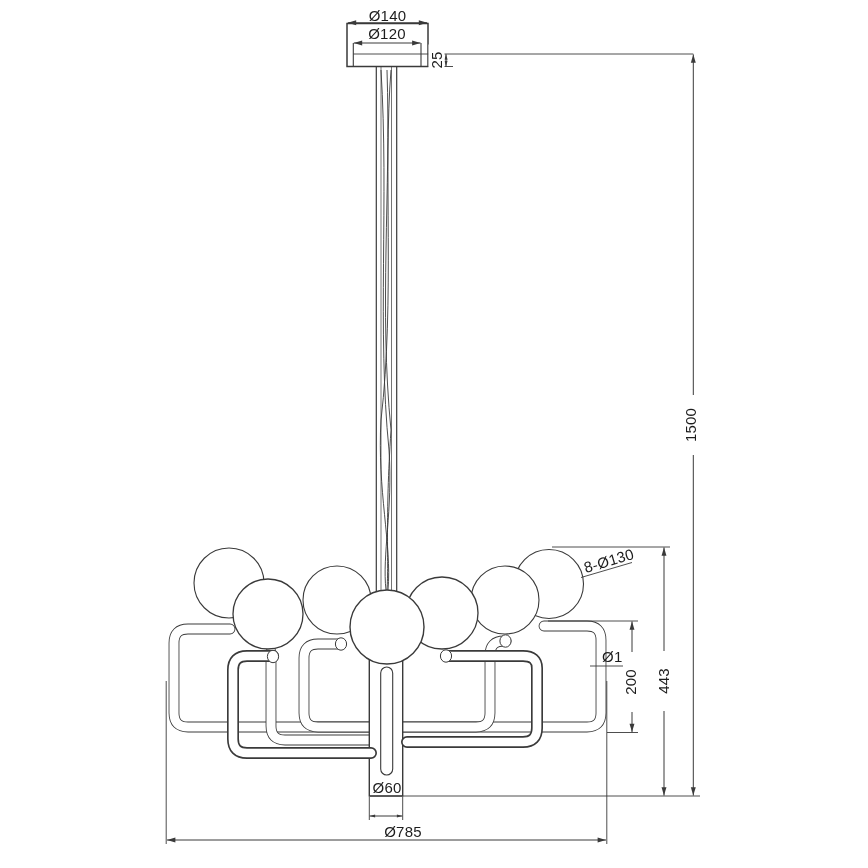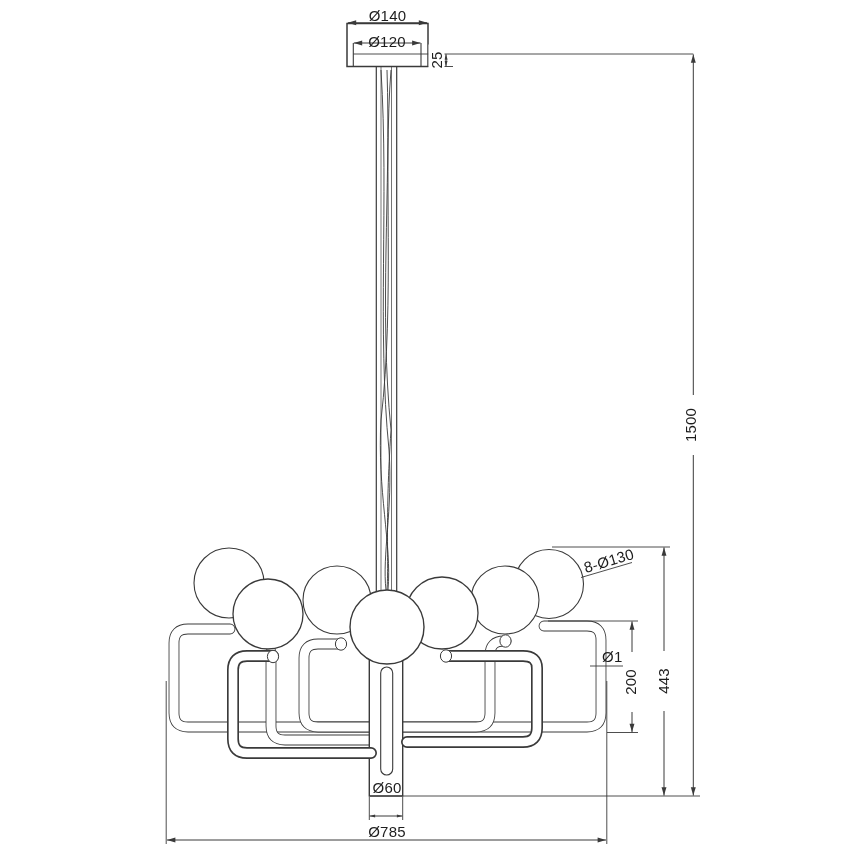--- a/index.html
+++ b/index.html
@@ -122,31 +122,31 @@
       <line class="dim" x1="693.3" y1="54.4" x2="693.3" y2="795.6" marker-start="url(#arr)" marker-end="url(#arr)"></line>
       <line class="dim" x1="664" y1="547.4" x2="664" y2="795.6" marker-start="url(#arr)" marker-end="url(#arr)"></line>
       <line class="dim" x1="632" y1="621.4" x2="632" y2="732.1" marker-start="url(#arr)" marker-end="url(#arr)"></line>
       <line class="dim" x1="369.7" y1="816" x2="402.3" y2="816" marker-start="url(#arrS)" marker-end="url(#arrS)"></line>
       <line class="dim" x1="167" y1="840" x2="606" y2="840" marker-start="url(#arr)" marker-end="url(#arr)"></line>
     </g>
   </svg>
 
   <div class="lbl" style="left:347px; top:8px;  width:81px;">Ø140</div>
 
-  <div class="lbl" style="left:353px; top:34px; width:68px;">Ø120</div>
+  <div class="lbl" style="left:353px; top:26px; width:68px;">Ø120</div>
 
   <div class="lbl bgw rot90" style="left:421px; top:52px; width:31px; height:16px;">25</div>
 
   <div class="lbl bgw rot90" style="left:661px; top:417px; width:60px; height:16px;">1500</div>
 
   <div class="lbl rot20" style="left:574px; top:553px; width:70px; height:16px;">8-Ø130</div>
 
   <div class="lbl" style="left:593px; top:649px; width:38px; text-align:right;">Ø19</div>
 
   <div class="lbl bgw rot90" style="left:601px; top:674px; width:60px; height:16px;">200</div>
 
   <div class="lbl bgw rot90" style="left:634px; top:673px; width:60px; height:16px;">443</div>
 
   <div class="lbl" style="left:357px; top:780px; width:60px;">Ø60</div>
 
-  <div class="lbl" style="left:352px; top:824px; width:70px;">Ø785</div>
+  <div class="lbl" style="left:368px; top:824px; width:70px;">Ø785</div>
 
 </div>
 
 </body></html>

